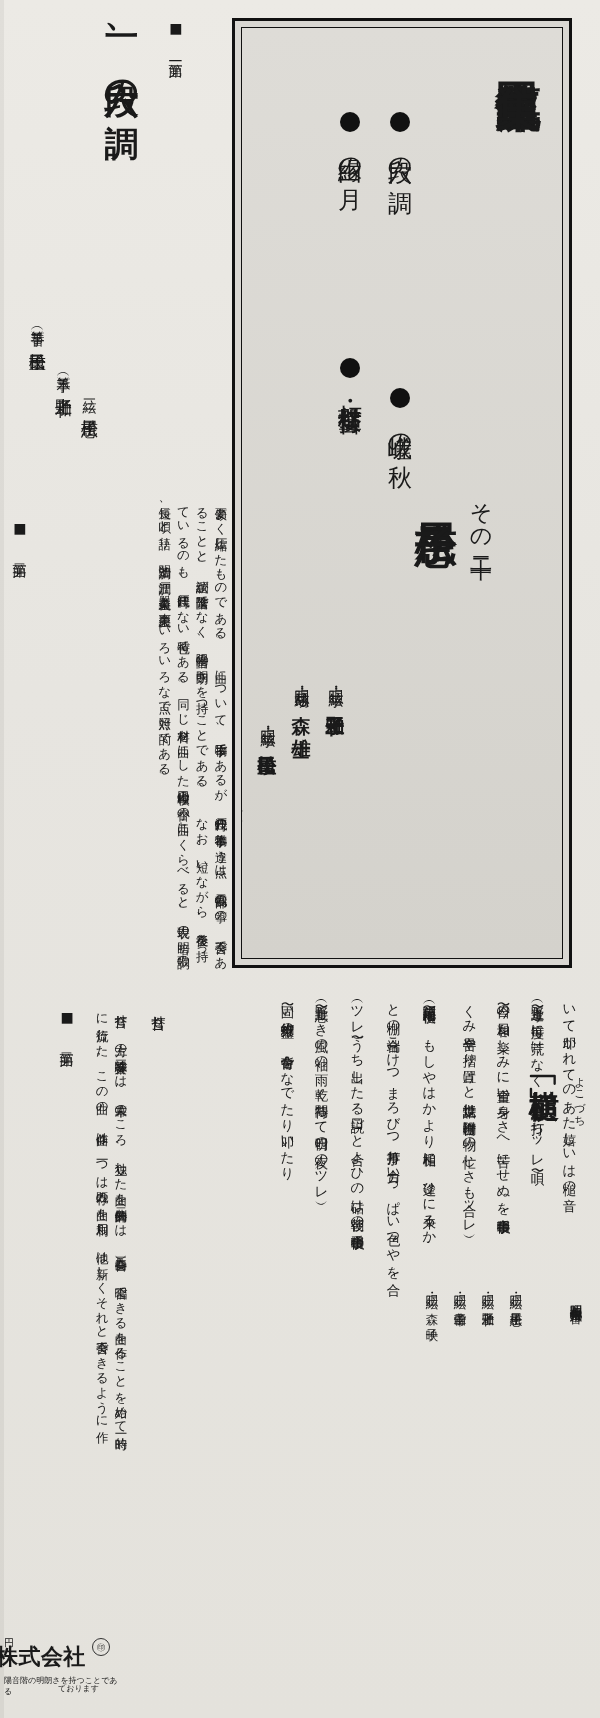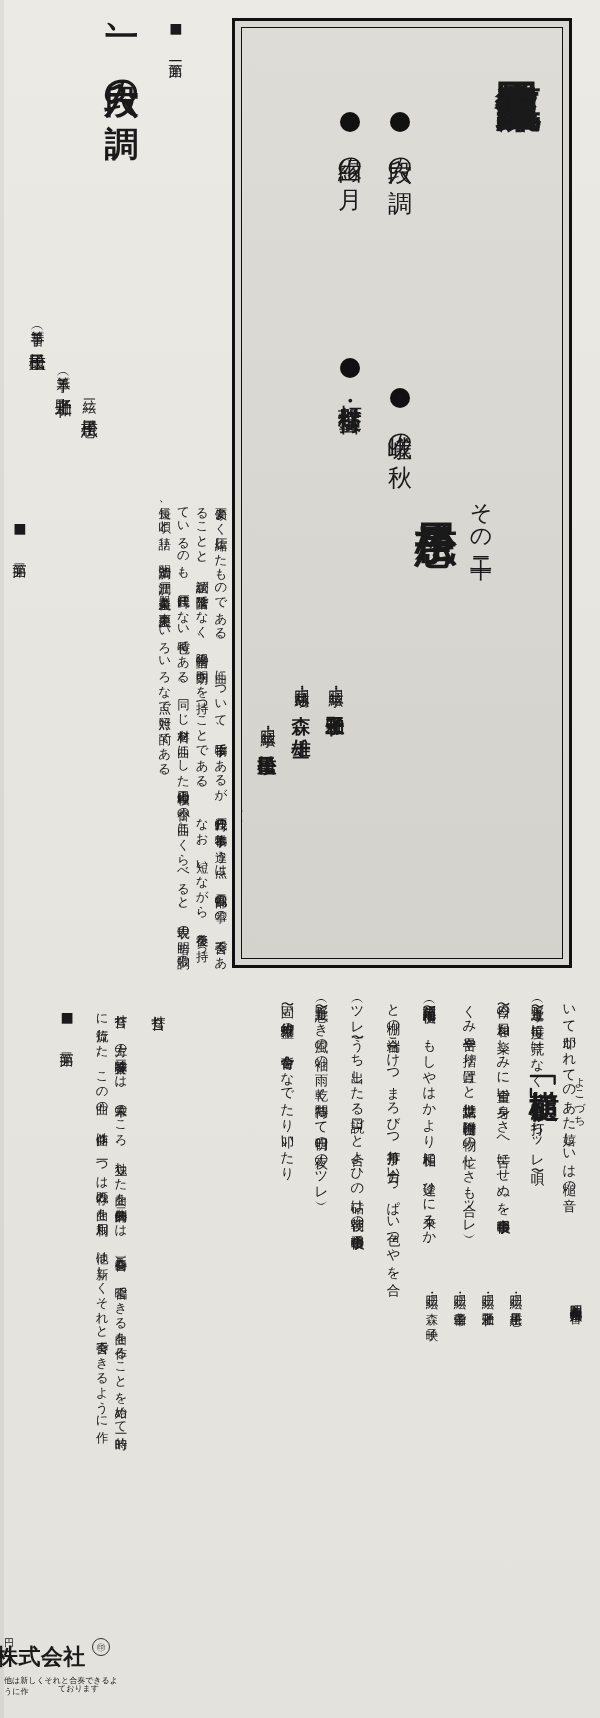--- a/index.html
+++ b/index.html
@@ -281,16 +281,16 @@
       <span>打合せ　上方の三味線音楽では、幕末のころ、独立した曲を二曲（例外的には</span>
       <span>三曲）合奏し、合唱できる曲を作ることを始めて一時的に流行した。この曲の</span>
       <span>作曲は、一つは既存の曲を利用し、他は新しくそれと合奏できるように作</span>
     </div>
   </div>
 
   <div class="footer">
     <div class="numbox">円</div>
     <div class="company">株式会社</div>
     <div class="circ">㊞</div>
-    <div class="tiny">他は新しくそれと合奏できるように作</div>
+    <div class="tiny">陽音階の明朗さを持つことである</div>
     <div class="tiny2">ております</div>
   </div>
 </div>
 
 </body></html>

